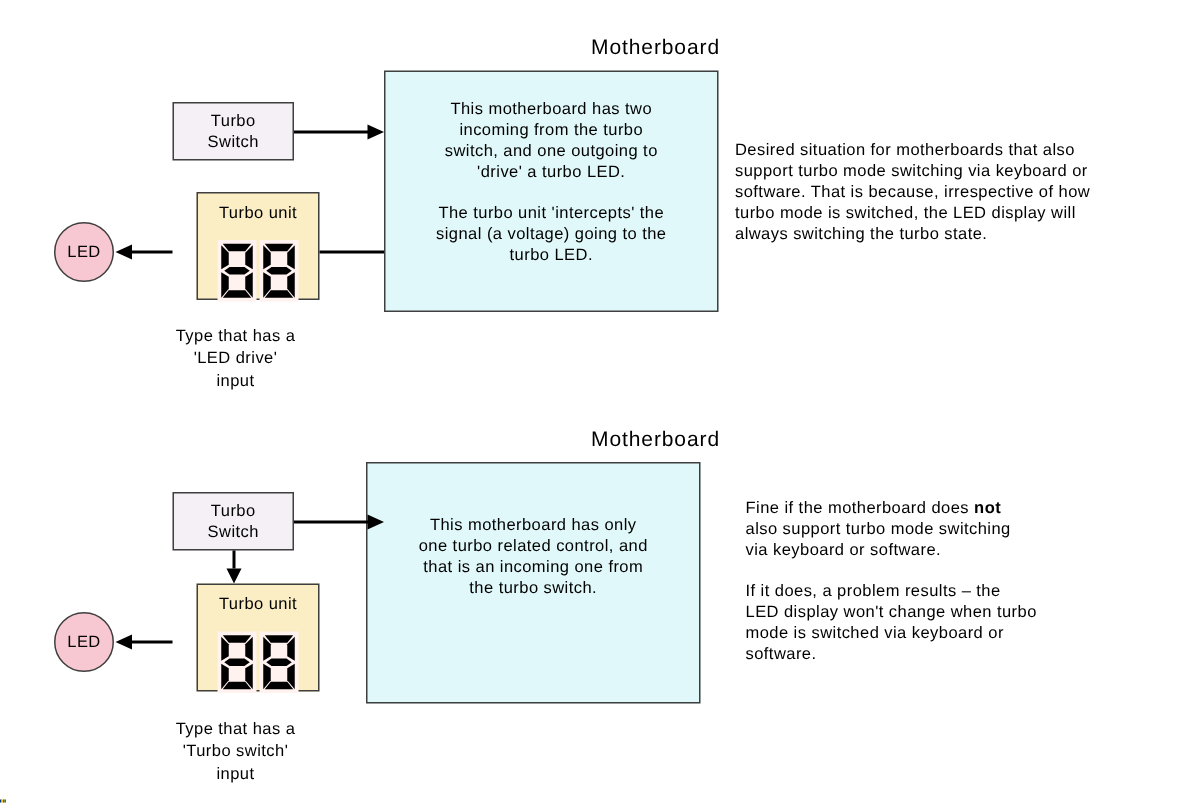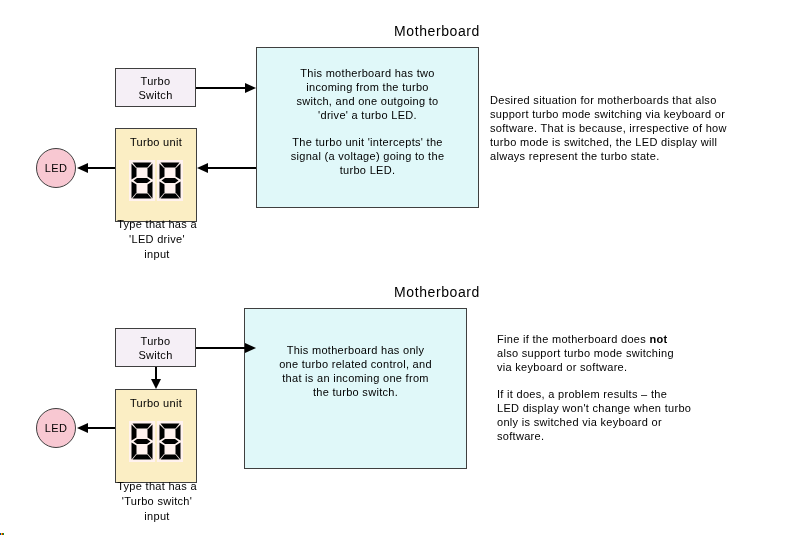--- a/index.html
+++ b/index.html
@@ -16,22 +16,22 @@
     position:absolute; width:223px; height:161px; box-sizing:border-box;
     background:#e0f8f9; border:1px solid #3f3f3f; text-align:center;
   }
   .switchbox {
     position:absolute; width:81px; height:39px; box-sizing:border-box;
     background:#f5eff6; border:1px solid #3f3f3f;
     display:flex; flex-direction:column; align-items:center; justify-content:center;
     line-height:14px; text-align:center;
   }
   .unitbox {
-    position:absolute; width:82px; height:94px; box-sizing:border-box;
-    background:#fbeec4; border:1px solid #3f3f3f; text-align:center;
+    position:absolute; width:82px; height:72px; box-sizing:border-box;
+    background:#fbeec4; border:1px solid #3f3f3f; text-align:center;margin-left:16px;
   }
   .unitlabel { margin-top:7px; }
   .segdisplay {
     position:absolute; left:13px; top:31px; display:flex; gap:2px;
   }
   .digit { background:#fff2ef; display:block; }
   .led {
     position:absolute; width:40px; height:40px; box-sizing:border-box;
     background:#f8c8d2; border:1.5px solid #3f3f3f; border-radius:50%;
     display:flex; align-items:center; justify-content:center; font-size:11px;
@@ -131,21 +131,21 @@
     <div class="ln">Type that has a</div>
     <div class="ln">'LED drive'</div>
     <div class="ln">input</div>
   </div>
 
   <div class="note" style="left:490px; top:93px; width:280px;">
     <div class="ln">Desired situation for motherboards that also</div>
     <div class="ln">support turbo mode switching via keyboard or</div>
     <div class="ln">software. That is because, irrespective of how</div>
     <div class="ln">turbo mode is switched, the LED display will</div>
-    <div class="ln">always represent the turbo state.</div>
+    <div class="ln">always switching the turbo state.</div>
   </div>
 
   <div class="title" style="left:256px; top:284px;">Motherboard</div>
 
   <div class="board boardtext-b" style="left:244px; top:308px;">
     <div>
       <div class="ln">This motherboard has only</div>
       <div class="ln">one turbo related control, and</div>
       <div class="ln">that is an incoming one from</div>
       <div class="ln">the turbo switch.</div>
@@ -196,21 +196,21 @@
 
   <div class="note" style="left:497px; top:332px; width:218px;">
     <div>
       <div class="ln"><span>Fine if the motherboard does </span><b>not</b></div>
       <div class="ln">also support turbo mode switching</div>
       <div class="ln">via keyboard or software.</div>
     </div>
     <div class="p2">
       <div class="ln">If it does, a problem results – the</div>
       <div class="ln">LED display won't change when turbo</div>
-      <div class="ln">only is switched via keyboard or</div>
+      <div class="ln">mode is switched via keyboard or</div>
       <div class="ln">software.</div>
     </div>
   </div>
 
   <div class="corner">
     <span style="background:#003399"></span>
       <span style="background:#ffcc00"></span>
       <span style="background:#cc2200"></span>
       <span style="background:#009933"></span>
   </div>

